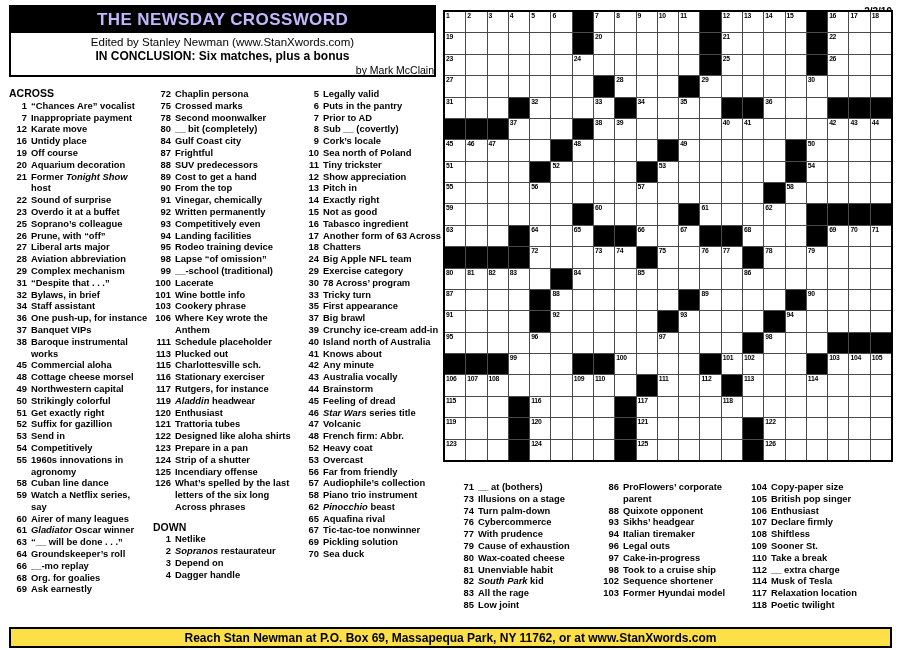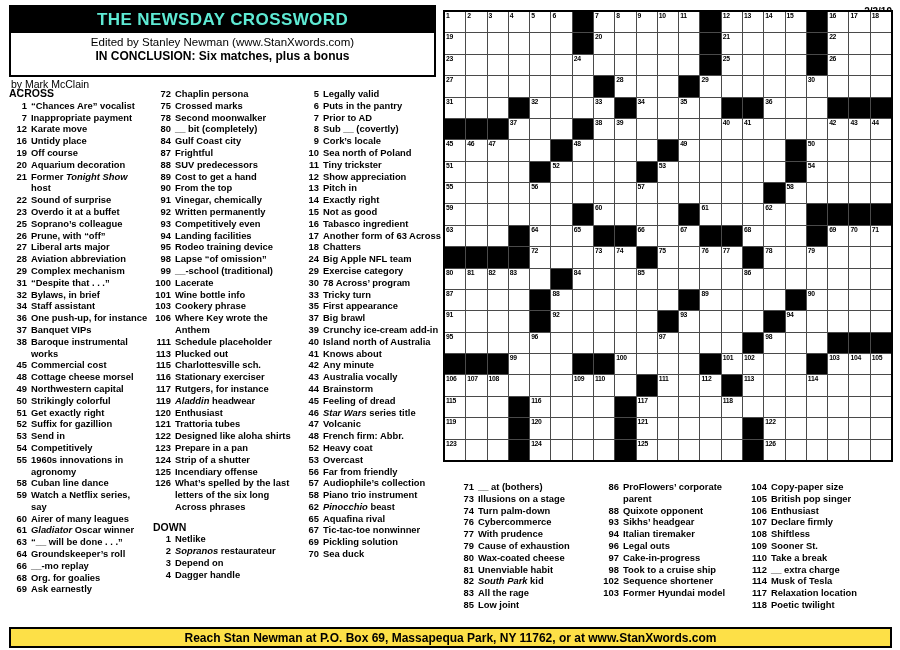--- a/index.html
+++ b/index.html
@@ -4,26 +4,26 @@
 <style>
   html,body { margin:0; padding:0; }
   body {
     width:900px; height:650px; position:relative; overflow:hidden;
     background:#fff; color:#000;
     font-family:"Liberation Sans", sans-serif;
   }
   
   .title-box { position:absolute; left:9px; top:5px; width:427px; height:72px;
     border:2px solid #000; box-sizing:border-box; background:#fff; }
-  .title-bar { background:#000; color:#5eead4; height:26px; display:flex;
+  .title-bar { background:#000; color:#c4b5fd; height:26px; display:flex;
     align-items:center; justify-content:center; font-weight:bold; font-size:17px;
     letter-spacing:0.4px; }
   .title-sub { text-align:center; font-size:11.5px; margin-top:3px; }
   .title-theme { text-align:center; font-size:12px; font-weight:bold; margin-top:1px; }
-  .title-byline { text-align:left; font-size:10.5px; margin-top:15px; }
+  .title-byline { text-align:right; font-size:10.5px; margin-top:1px; }
   
   .masthead { position:absolute; left:444px; top:1px; width:448px; height:16px;
     display:flex; align-items:flex-end; }
   .m-synd { font-size:7px; font-weight:bold; letter-spacing:0.2px; }
   .m-site { font-size:7px; font-weight:bold; letter-spacing:0.2px; margin-left:auto; margin-right:42px; }
   .m-date { font-size:10px; font-weight:bold; }
   
   .grid { position:absolute; left:443px; top:10px; width:450px; height:452px;
     box-sizing:border-box; border:2px solid #000; background:#4a4a4a;
     display:grid; grid-template-columns:repeat(21,1fr); grid-template-rows:repeat(21,1fr);
@@ -839,21 +839,21 @@
     <div class="clue">
       <span class="n">37</span>
       <span class="t">Banquet VIPs</span>
     </div>
     <div class="clue">
       <span class="n">38</span>
       <span class="t">Baroque instrumental works</span>
     </div>
     <div class="clue">
       <span class="n">45</span>
-      <span class="t">Commercial cost</span>
+      <span class="t">Commercial aloha</span>
     </div>
     <div class="clue">
       <span class="n">48</span>
       <span class="t">Cottage cheese morsel</span>
     </div>
     <div class="clue">
       <span class="n">49</span>
       <span class="t">Northwestern capital</span>
     </div>
     <div class="clue">

